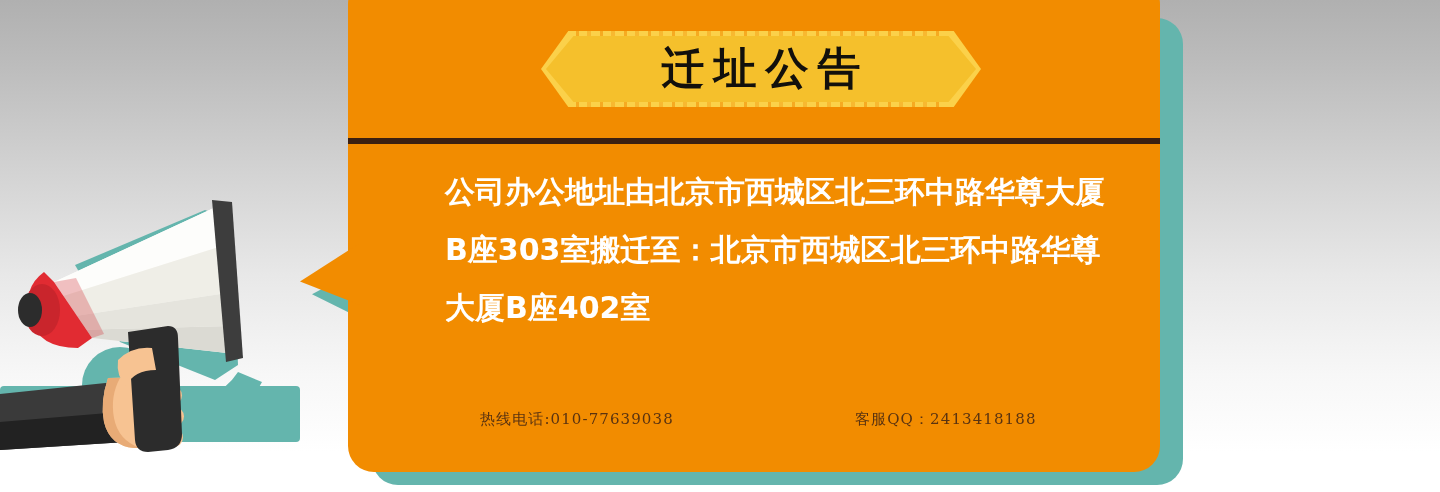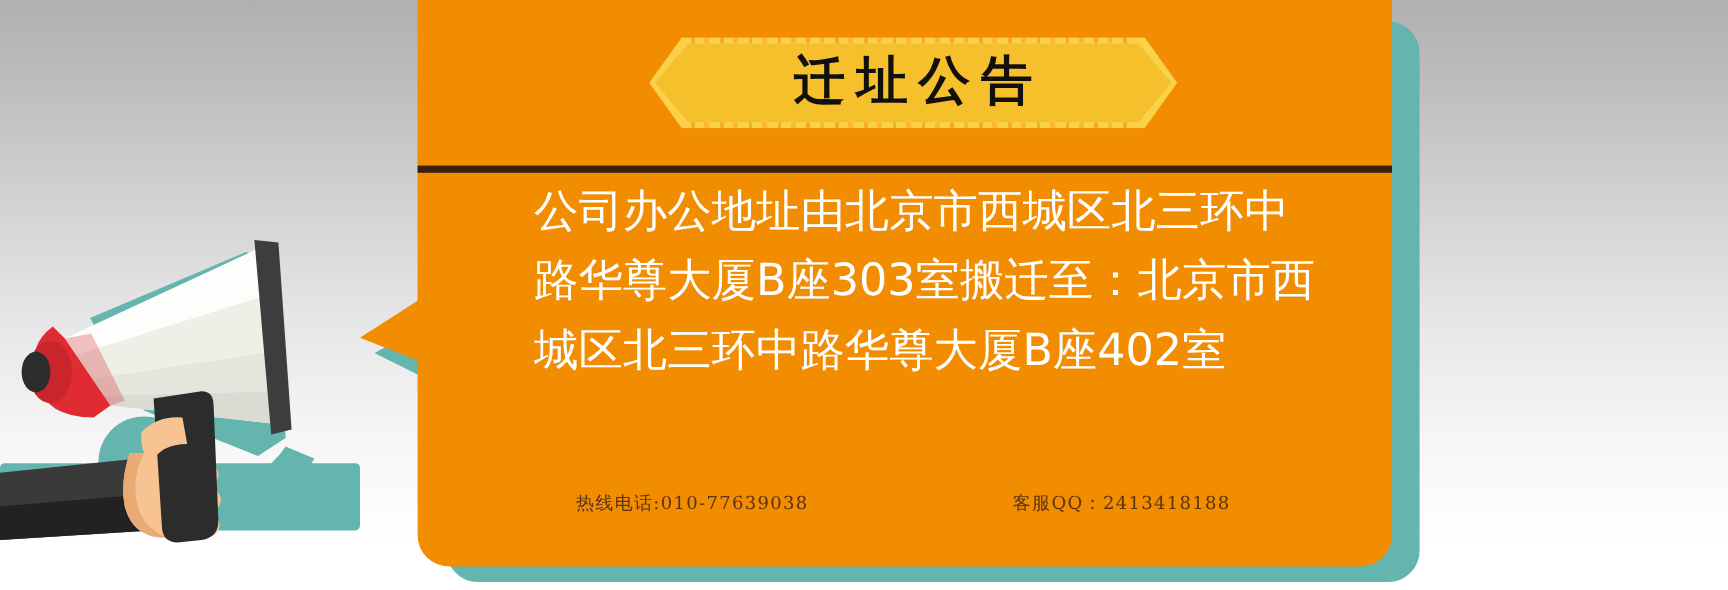--- a/index.html
+++ b/index.html
@@ -97,45 +97,46 @@
   .divider {
     position:absolute;
     left:0; top:138px;
     width:812px; height:6px;
     background:#3b2011;
   }
 
   
   .body-text {
     position:absolute;
-    left:97px; top:147px;
+    left:97px; top:163px;
     width:660px;
     color:#ffffff;
-    font-size:37px;
+    font-size:30px;
     line-height:58px;
     letter-spacing:0px;
     font-family:"DejaVu Sans","Liberation Sans",sans-serif;
+    font-weight:bold;
   }
 
   
   .footer {
     position:absolute;
     left:0; top:398px;
     width:812px; height:40px;
   }
   .footer-item {
     position:absolute;
     color:#5a3310;
     font-size:15px;
     letter-spacing:1.1px;
     font-family:"DejaVu Serif","Liberation Serif",serif;
     white-space:nowrap;
   }
   .footer-phone { left:132px; top:12px; }
-  .footer-qq    { left:496px; top:12px; }
+  .footer-qq    { left:507px; top:12px; }
 
   
   .tail-teal {
     position:absolute;
     left:312px; top:262px;
     width:60px; height:62px;
     background:#64b5ad;
     clip-path:polygon(100% 0%, 100% 100%, 0% 52%);
     z-index:2;
   }

